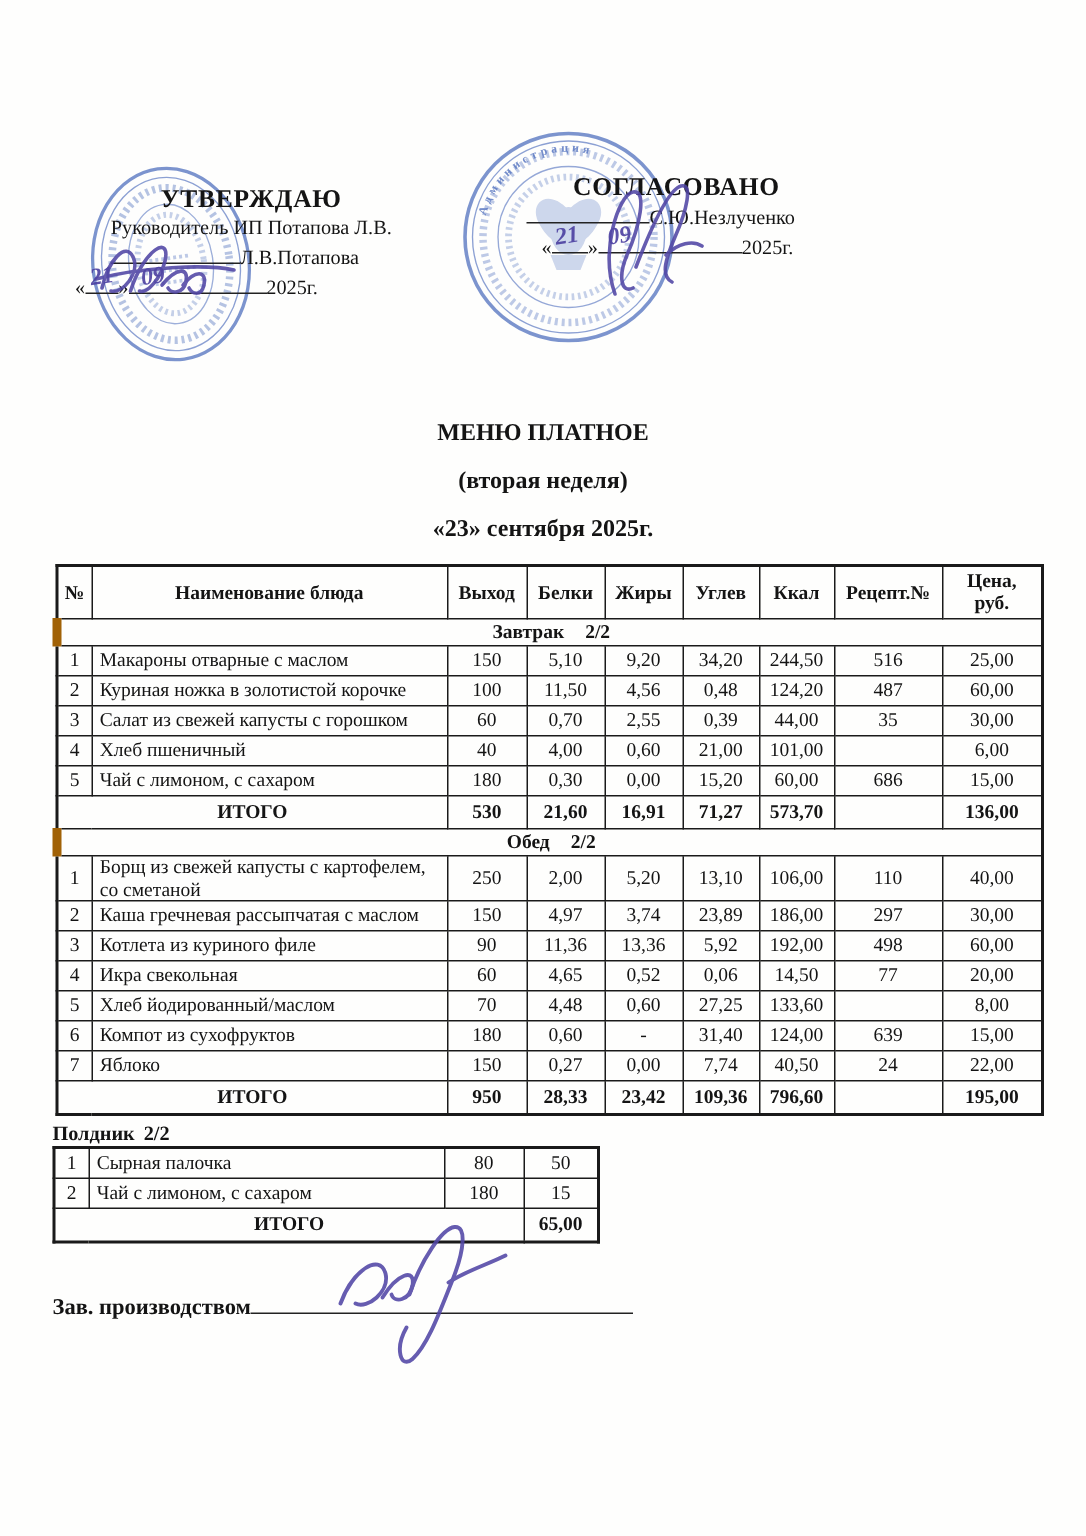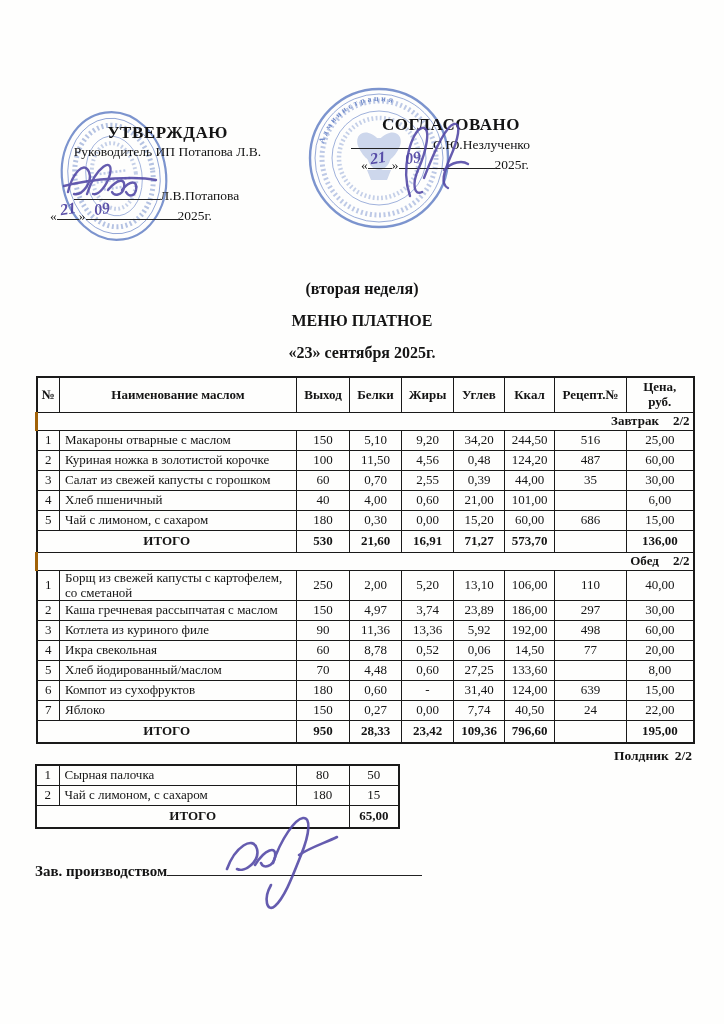--- a/index.html
+++ b/index.html
@@ -20,24 +20,24 @@
   .top-spacer{height:280px;}
   .doc-title{ text-align:center;font-weight:bold;font-size:16px;line-height:18px;}
   .doc-title .t-line{margin-bottom:14px;}
   
   .content{padding-left:35px;}
   table.menu{border-collapse:collapse;table-layout:fixed;border:2px solid #1a1a1a;margin-top:9px;}
   table.menu td,table.menu th{border:1px solid #1a1a1a;font-size:13px;padding:0 3px;
        text-align:center;vertical-align:middle;height:19px;line-height:1.12;overflow:hidden;}
   table.menu th{font-weight:bold;height:34px;white-space:pre-line;}
   table.menu td.c1{text-align:left;padding-left:5px;}
-  tr.section-row td{font-weight:bold;height:17px;border-left:3px solid #a16207;text-align:right;}
+  tr.section-row td{font-weight:bold;height:17px;border-left:6px solid #a16207;}
   tr.section-row .part{margin-left:14px;}
   tr.total-row td{font-weight:bold;height:21px;}
-  .snack-label{width:657px;text-align:right;font-weight:bold;font-size:13.5px;margin-top:4px;line-height:16px;}
+  .snack-label{width:657px;text-align:left;font-weight:bold;font-size:13.5px;margin-top:4px;line-height:16px;}
   .snack-label .part{margin-left:6px;}
   
   .footer{margin-top:30px;font-size:15px;font-weight:bold;position:relative;}
   .footer .blank{width:255px;height:16px;}
 </style>
 </head>
 <body>
 
 <div class="page">
 
@@ -70,21 +70,21 @@
       <g fill="#4063b8" opacity=".3">
         <ellipse cx="73" cy="72" rx="12" ry="16"></ellipse>
         <path d="M73,58 C60,44 48,52 52,64 C58,78 66,80 73,84 C80,80 88,78 94,64 C98,52 86,44 73,58 Z"></path>
         <path d="M61,88 h24 l-4,10 h-16 Z"></path>
       </g>
     </svg>
 
     <div class="ap-block" style="left:40px;top:123px;width:255px;">
       <div class="ap-title">УТВЕРЖДАЮ</div>
       <div class="ap-role">Руководитель ИП Потапова Л.В.</div>
-      <div class="ap-line" style="padding-left:34px;margin-top:24px;">
+      <div class="ap-line" style="padding-left:34px;">
         <span class="blank" style="width:86px;"></span><span>Л.В.Потапова</span>
       </div>
       <div class="ap-line" style="padding-left:10px;">
         <span>«</span><span class="blank" style="width:22px;"><i class="hand" style="left:3px;">21</i></span><span>»</span><span class="blank" style="width:92px;"><i class="hand" style="left:8px;">09</i></span><span>2025г.</span>
       </div>
     </div>
 
     <div class="ap-block" style="left:337px;top:115px;width:228px;">
       <div class="ap-title">СОГЛАСОВАНО</div>
       <div class="ap-line" style="padding-left:14px;">
@@ -110,43 +110,43 @@
         <path d="M32,60 C42,34 54,8 62,6 C70,4 66,22 58,40 C52,54 48,66 56,70"></path>
         <path d="M52,52 C60,44 70,42 76,46"></path>
       </g>
     </svg>
 
   </div>
 
   <div class="top-spacer"></div>
 
   <div class="doc-title">
+    <div class="t-line">МЕНЮ ПЛАТНОЕ</div>
     <div class="t-line">(вторая неделя)</div>
-    <div class="t-line">МЕНЮ ПЛАТНОЕ</div>
     <div class="t-line">«23» сентября 2025г.</div>
   </div>
 
   <div class="content">
 
     <table class="menu" style="width:657px;">
       <colgroup>
         <col style="width:23px">
           <col style="width:237px">
           <col style="width:53px">
           <col style="width:52px">
         <col style="width:52px">
           <col style="width:51px">
           <col style="width:50px">
           <col style="width:72px">
           <col style="width:67px">
       </colgroup>
       <tbody>
           <tr>
             <th>№</th>
-            <th>Наименование маслом</th>
+            <th>Наименование блюда</th>
             <th>Выход</th>
             <th>Белки</th>
             <th>Жиры</th>
             <th>Углев</th>
             <th>Ккал</th>
             <th>Рецепт.№</th>
             <th>Цена,
 руб.</th>
           </tr>
           <tr class="section-row">
@@ -250,21 +250,21 @@
             <td class="c4">13,36</td>
             <td class="c5">5,92</td>
             <td class="c6">192,00</td>
             <td class="c7">498</td>
             <td class="c8">60,00</td>
           </tr>
           <tr>
             <td class="c0">4</td>
             <td class="c1">Икра свекольная</td>
             <td class="c2">60</td>
-            <td class="c3">8,78</td>
+            <td class="c3">4,65</td>
             <td class="c4">0,52</td>
             <td class="c5">0,06</td>
             <td class="c6">14,50</td>
             <td class="c7">77</td>
             <td class="c8">20,00</td>
           </tr>
           <tr>
             <td class="c0">5</td>
             <td class="c1">Хлеб йодированный/маслом</td>
             <td class="c2">70</td>

